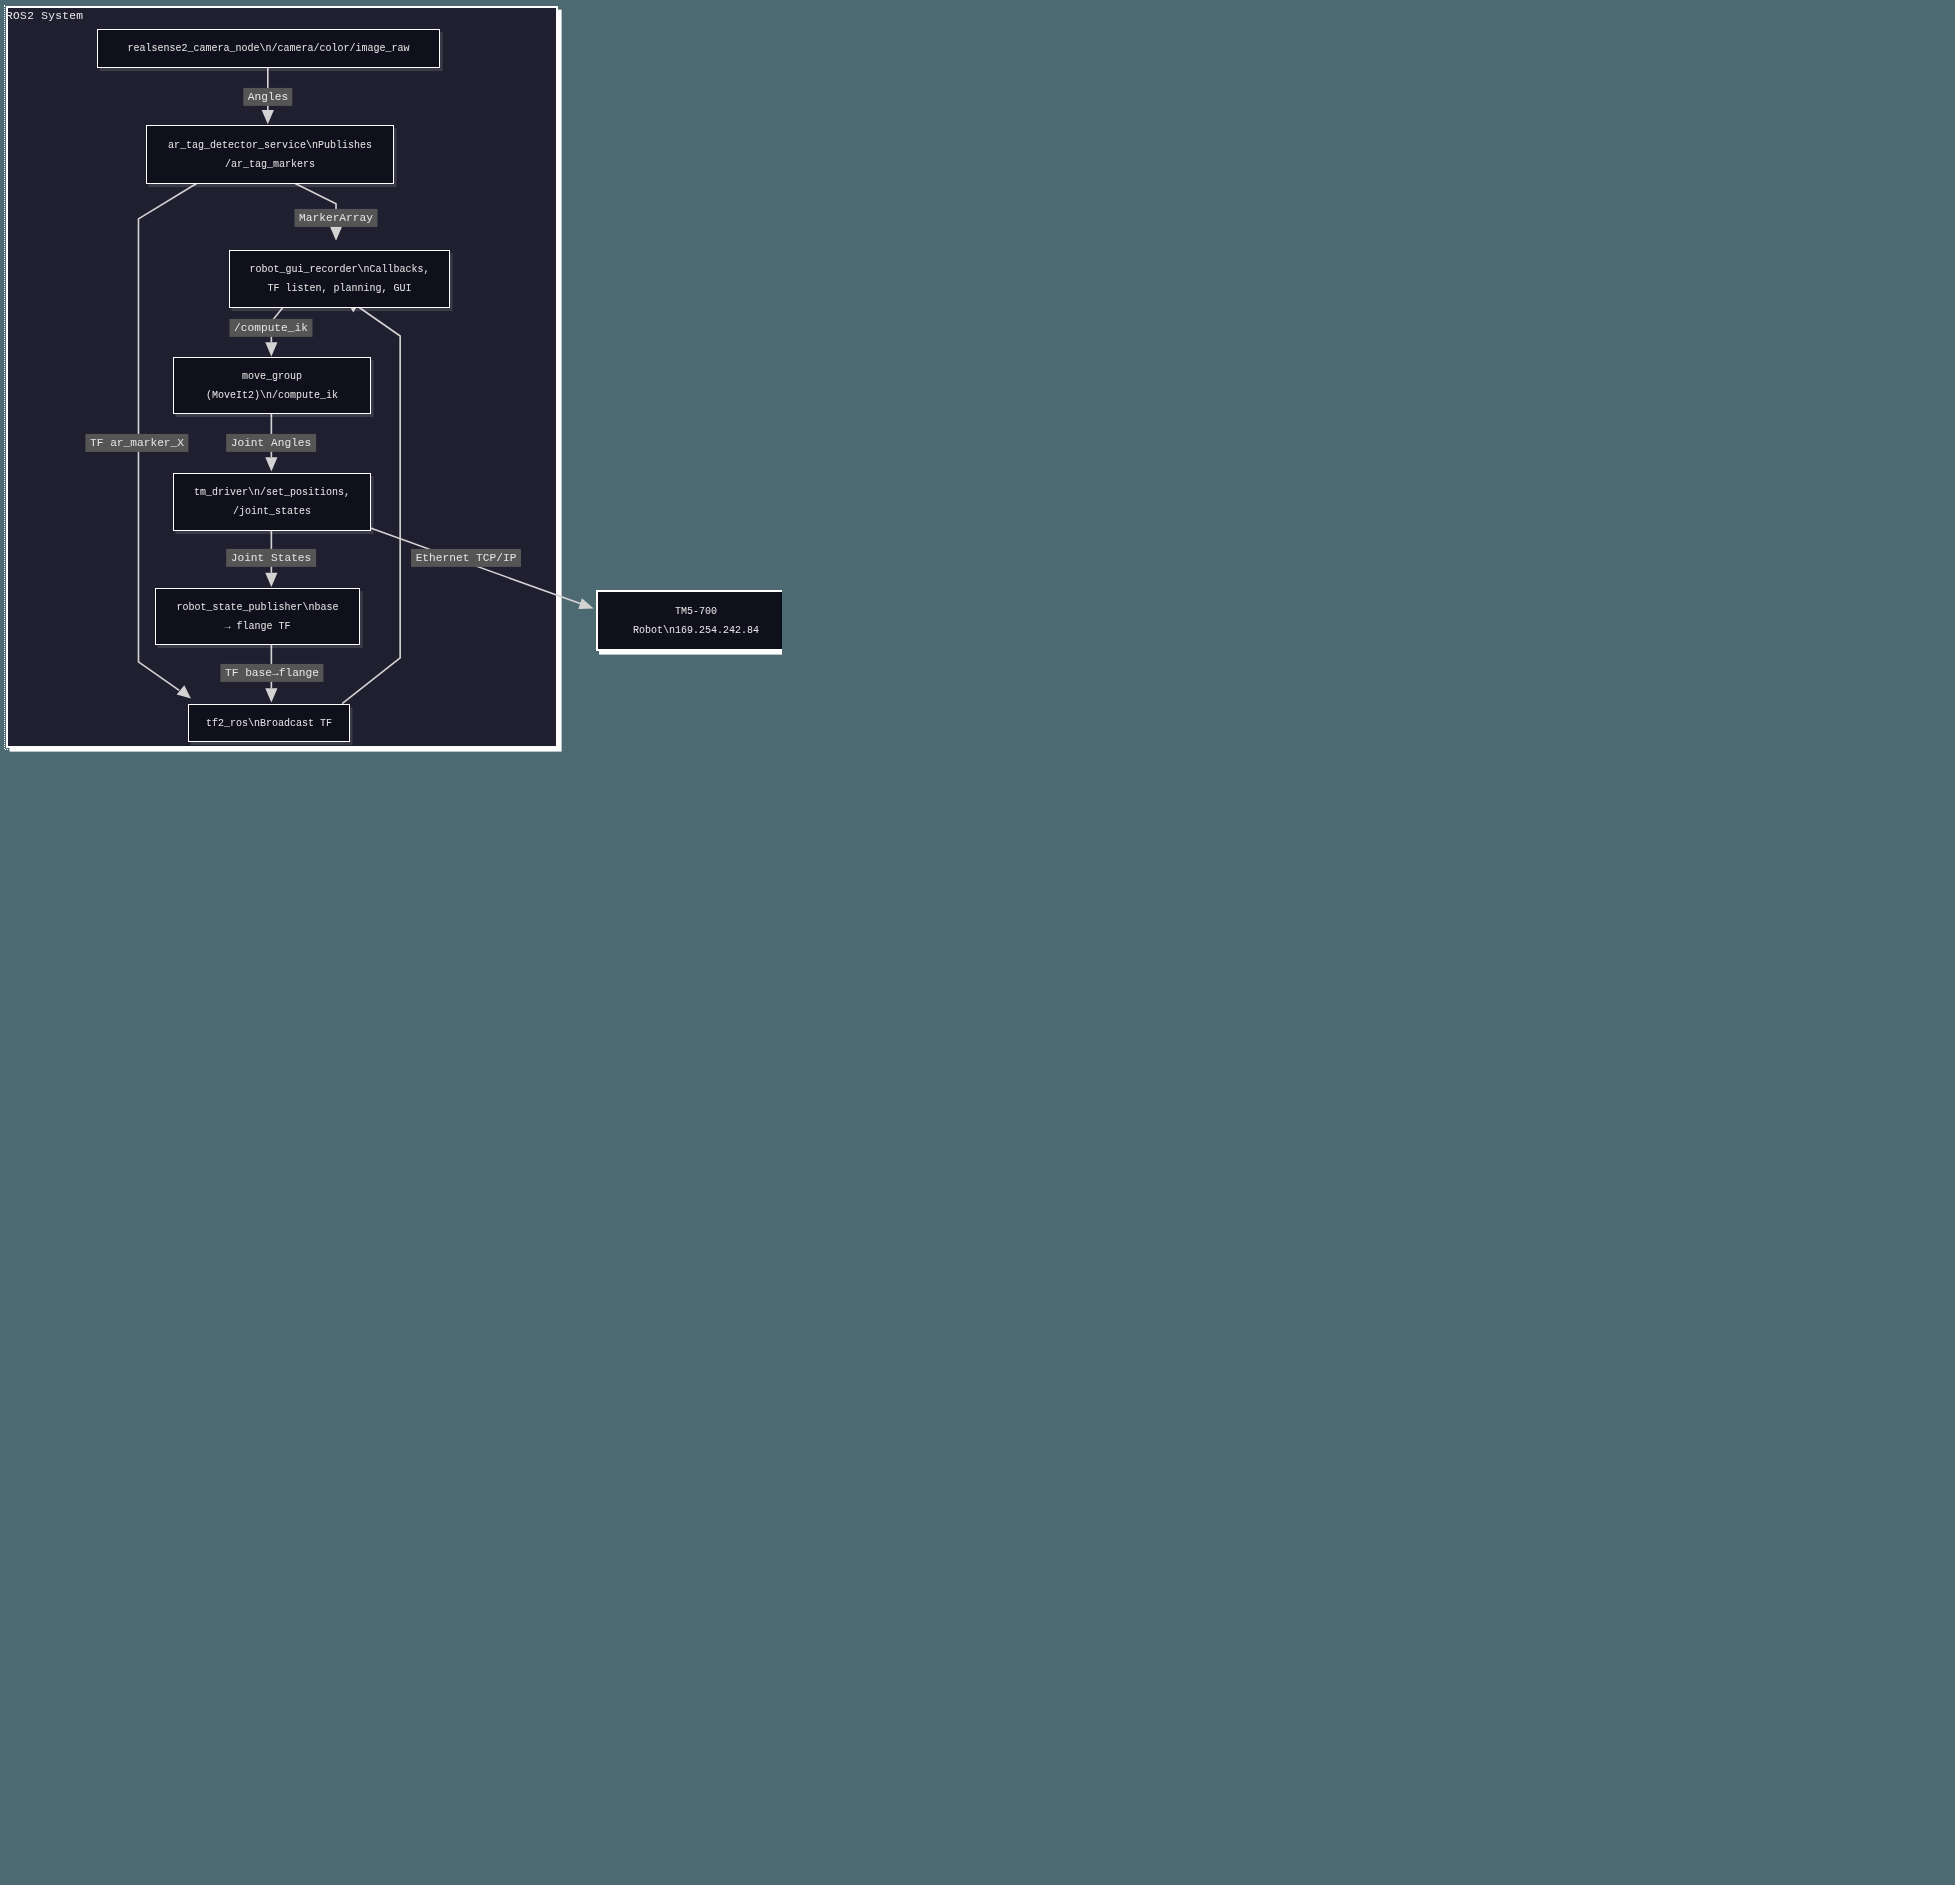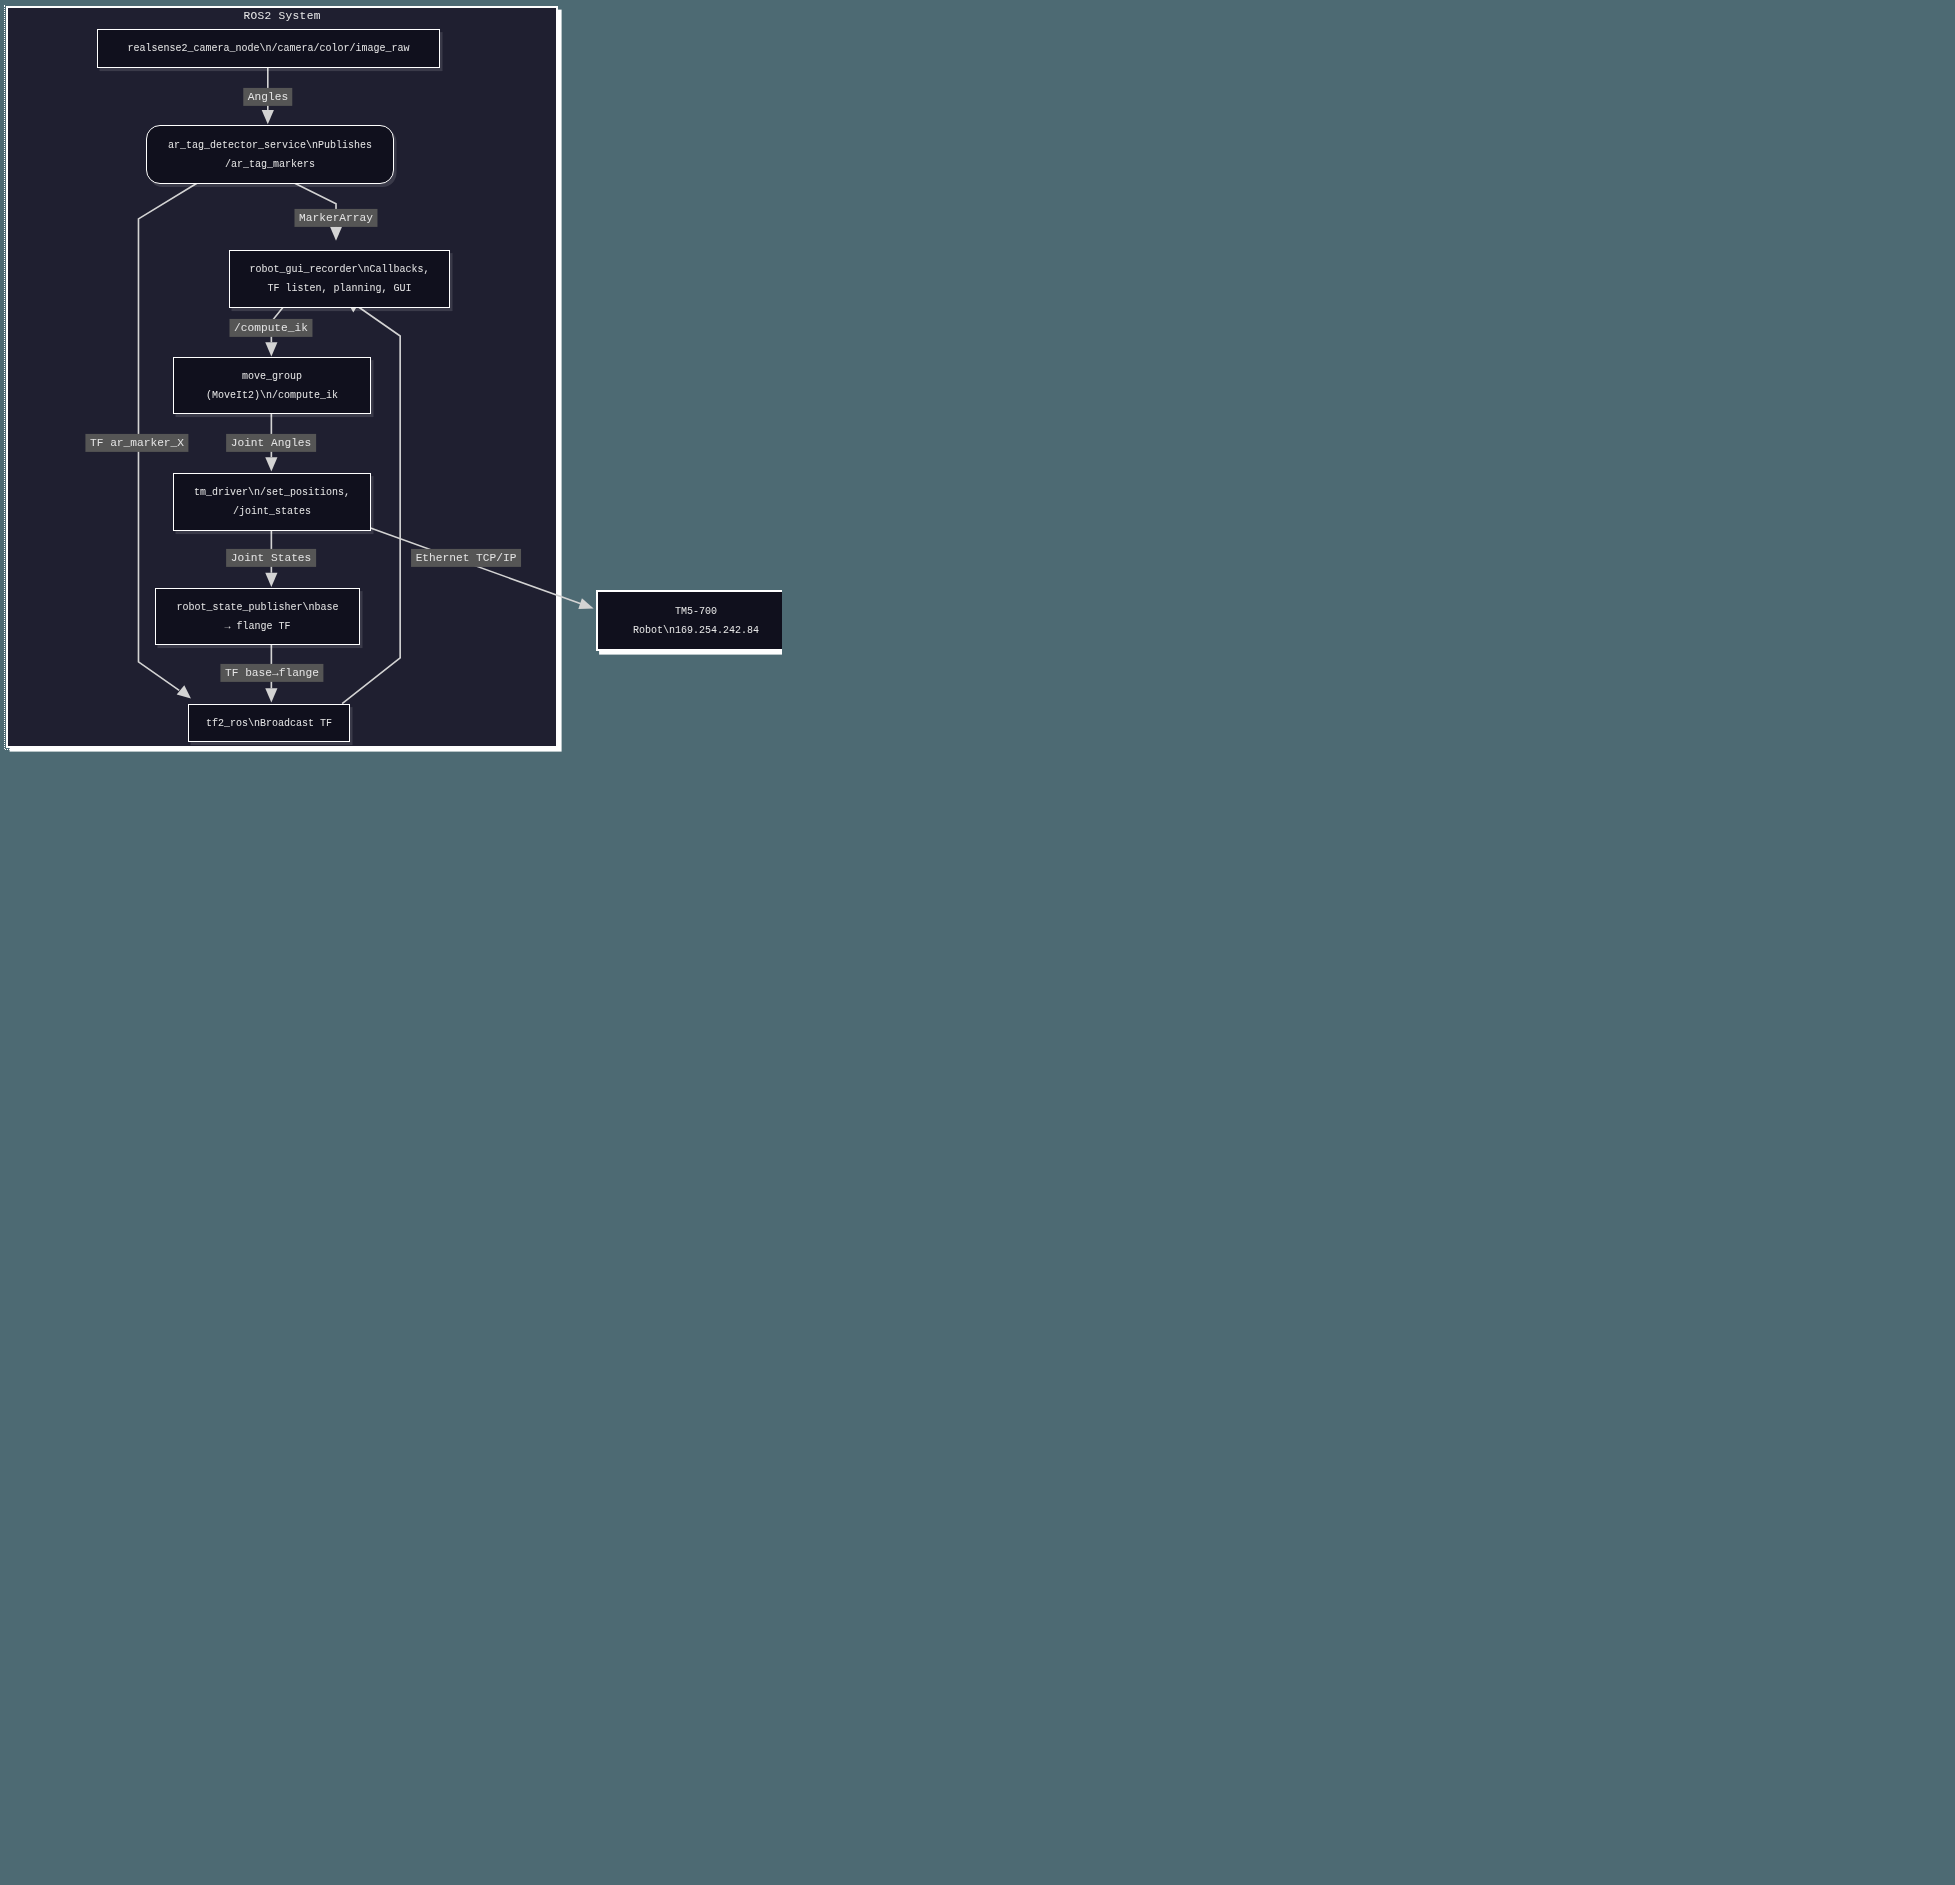--- a/index.html
+++ b/index.html
@@ -8,21 +8,21 @@
 
   
   .dash-left{position:absolute;left:4.1px;top:5.1px;height:744px;width:0;
     border-left:1px dotted rgba(255,255,255,0.95);}
   .dash-bottom{position:absolute;left:5.1px;top:749px;width:23.4px;height:0;
     border-top:1px dotted rgba(255,255,255,0.95);}
 
   
   .cluster{position:absolute;left:6.1px;top:6.1px;width:548px;height:738px;
     background:#1f1f30;border:2px solid #fdfdfd;box-shadow:3.6px 3.6px 0 #ffffff;}
-  .cluster-title{position:absolute;left:6.1px;top:10.2px;width:552px;text-align:center;
+  .cluster-title{position:absolute;left:6.1px;top:10.2px;width:552px;
     color:#e8e8e8;font-size:11.2px;letter-spacing:0.3px;}
 
   svg.edges{position:absolute;left:0;top:0;pointer-events:none;}
   .edge-line{stroke:#d3d3d3;stroke-width:3.2;fill:none;}
   .edge-head{fill:#d3d3d3;stroke:none;}
 
   .node{position:absolute;background:#10101d;border:1.5px solid #ffffff;
     box-shadow:2.5px 3.1px 0 rgba(255,255,255,0.12);
     display:flex;flex-direction:column;align-items:center;justify-content:center;
     color:#e6e6e6;font-size:10px;line-height:19px;text-align:center;white-space:nowrap;}
@@ -79,21 +79,21 @@
   <div class="edge-label" style="left:137px;top:443px;">TF ar_marker_X</div>
   <div class="edge-label" style="left:271px;top:443px;">Joint Angles</div>
   <div class="edge-label" style="left:271px;top:558px;">Joint States</div>
   <div class="edge-label" style="left:466px;top:558px;">Ethernet TCP/IP</div>
   <div class="edge-label" style="left:272px;top:673px;">TF base→flange</div>
 
   <div class="node" style="left:97px;top:29px;width:341px;height:37px;">
     <div>realsense2_camera_node\n/camera/color/image_raw</div>
   </div>
 
-  <div class="node" style="left:146px;top:125px;width:246px;height:57px;border-radius:14px;">
+  <div class="node" style="left:146px;top:125px;width:246px;height:57px;">
     <div>ar_tag_detector_service\nPublishes</div>
     <div>/ar_tag_markers</div>
   </div>
 
   <div class="node" style="left:229px;top:250px;width:219px;height:56px;">
     <div>robot_gui_recorder\nCallbacks,</div>
     <div>TF listen, planning, GUI</div>
   </div>
 
   <div class="node" style="left:173px;top:357px;width:196px;height:55px;text-align:center;">

